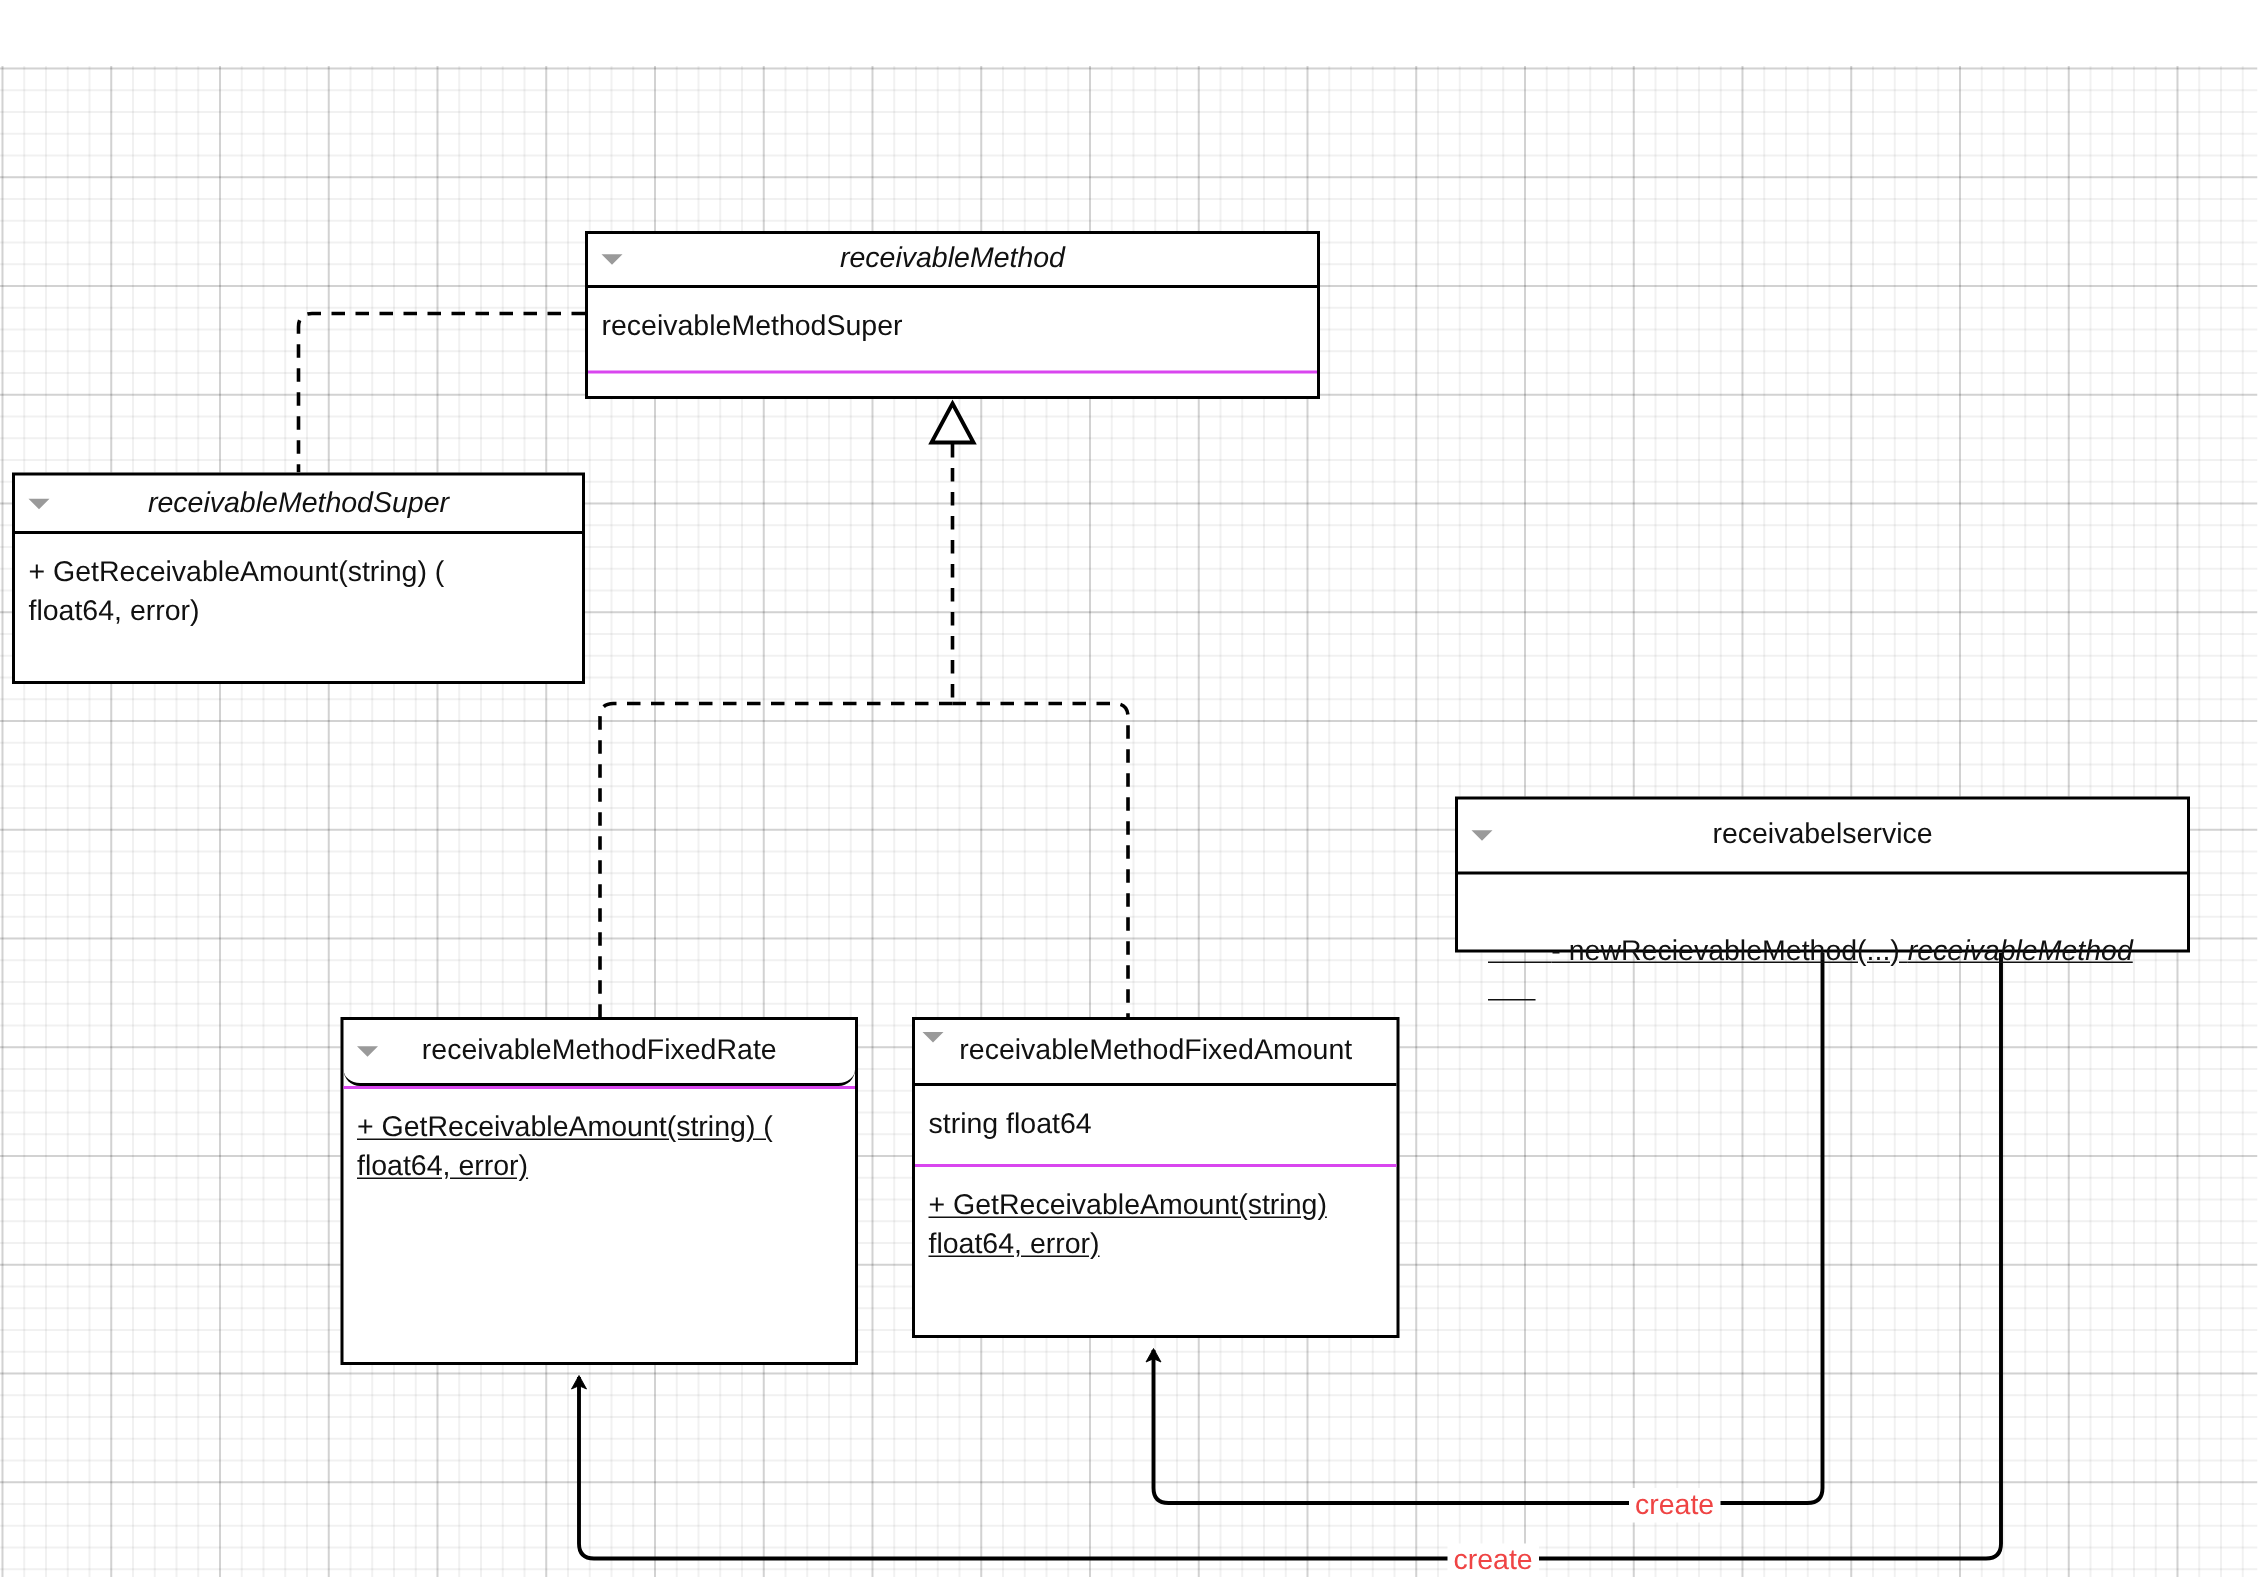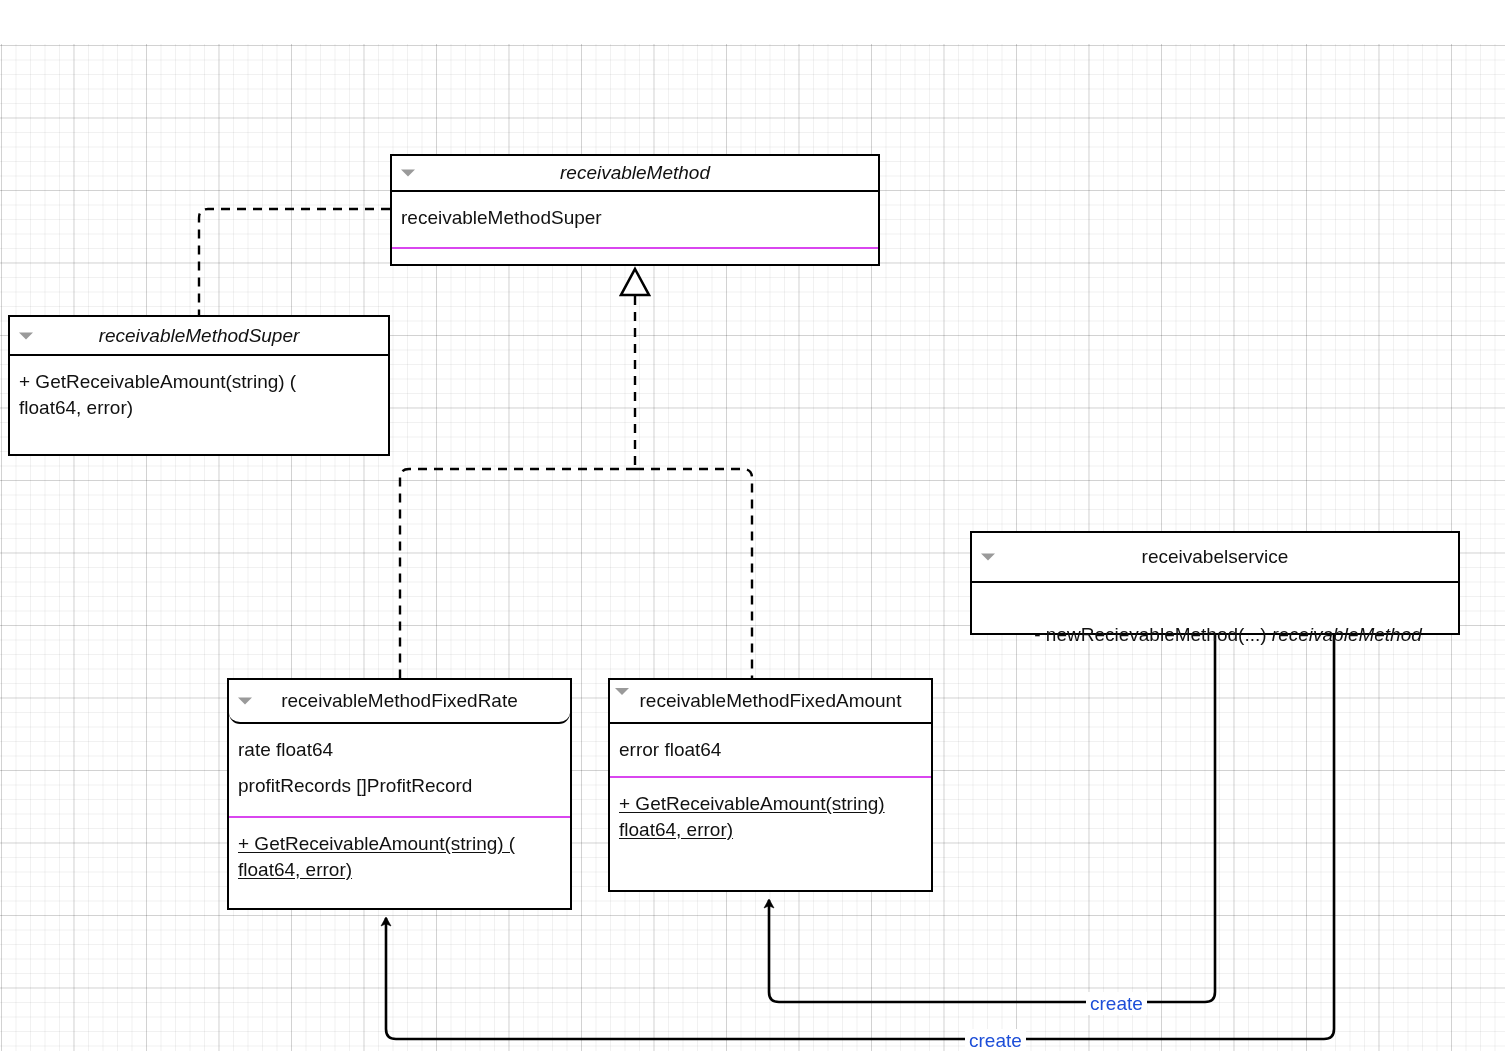--- a/index.html
+++ b/index.html
@@ -85,21 +85,21 @@
     transform: translateY(-50%);
     width: 0;
     height: 0;
     border-left: 7px solid transparent;
     border-right: 7px solid transparent;
     border-top: 7px solid #9a9a9a;
   }
   .edge-label {
     position: absolute;
     background: #ffffff;
-    color: #1d4ed8;
+    color: #ef4444;
     font-size: 19px;
     line-height: 1;
     padding: 2px 4px;
     z-index: 6;
     white-space: nowrap;
   }
 </style>
 </head>
 <body>
 
@@ -145,49 +145,45 @@
       <div class="uml-row">+ GetReceivableAmount(string) (
 float64, error)</div>
     </div>
   </div>
 
   <div class="uml-class" style="left:970px; top:487px; width:490px; height:104px;">
     <div class="uml-header" style="height:50px;">
       <span class="collapse-icon"></span>
       <span>receivabelservice</span>
     </div>
-    <div class="uml-section" style="padding-left:20px;">
+    <div class="uml-section" style="padding-left:20px;text-decoration:underline;">
       <div class="uml-row">
         <span>- newRecievableMethod(...) </span><span class="ital">receivableMethod</span>
       </div>
     </div>
   </div>
 
   <div class="uml-class" style="left:227px; top:634px; width:345px; height:232px;">
     <div class="uml-header" style="height:44px;border-radius:11px;">
       <span class="collapse-icon"></span>
       <span>receivableMethodFixedRate</span>
-    </div>
-    <div class="uml-section" style="height:92px;">
-      <div class="uml-row">rate float64</div>
-      <div class="uml-row">profitRecords []ProfitRecord</div>
     </div>
     <div class="uml-section divider-top">
       <div class="uml-row underline">+ GetReceivableAmount(string) (
 float64, error)</div>
     </div>
   </div>
 
   <div class="uml-class" style="left:608px; top:634px; width:325px; height:214px;">
     <div class="uml-header" style="height:44px; padding:0 10px;text-align:center;">
       <span class="collapse-icon" style="left:5px; top:8px; transform:none;"></span>
       <span>receivableMethodFixedAmount</span>
     </div>
     <div class="uml-section" style="height:52px;">
-      <div class="uml-row">error float64</div>
+      <div class="uml-row">string float64</div>
     </div>
     <div class="uml-section divider-top">
       <div class="uml-row underline">+ GetReceivableAmount(string)
 float64, error)</div>
     </div>
   </div>
 
   <div class="edge-label" style="left:1086px; top:948px;">create</div>
   <div class="edge-label" style="left:965px; top:985px;">create</div>
 

